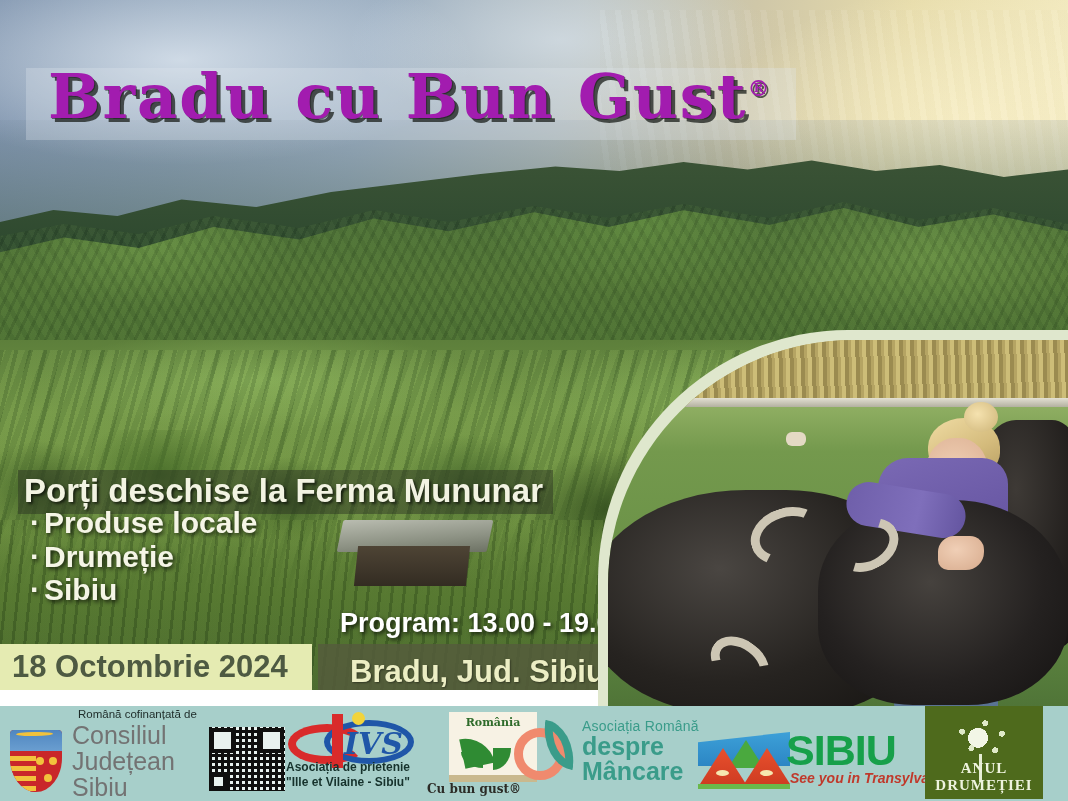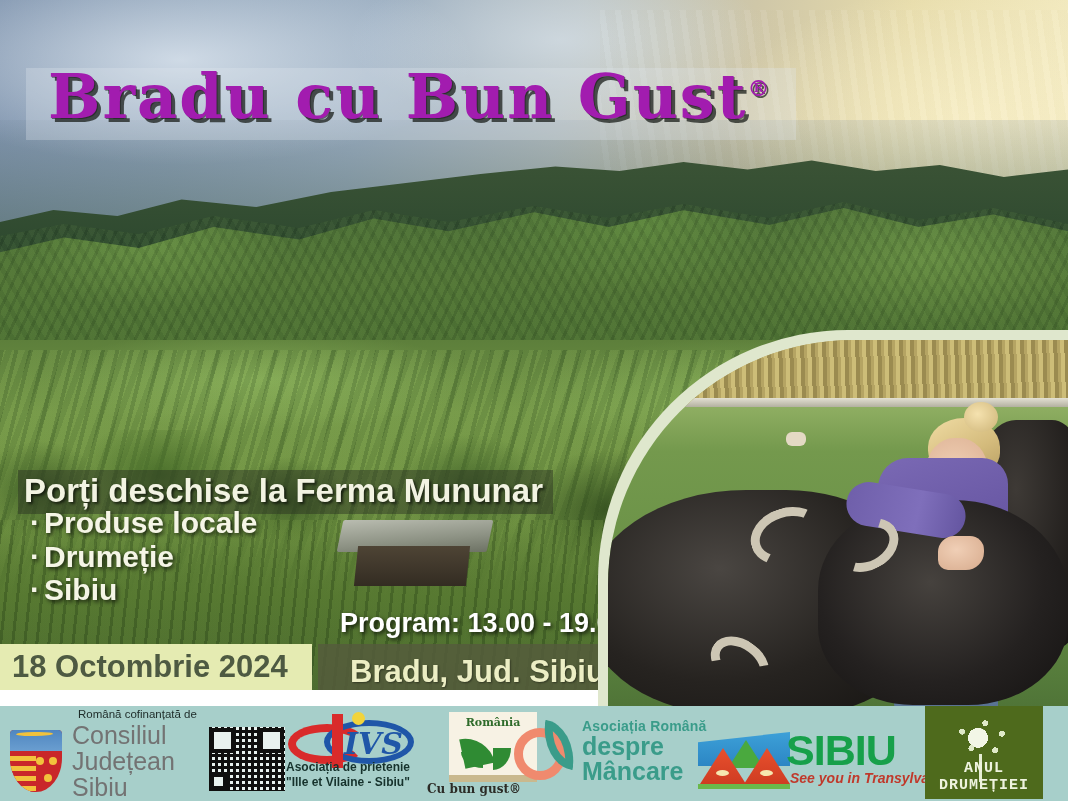--- a/index.html
+++ b/index.html
@@ -410,21 +410,21 @@
     position: absolute; left: 0; top: 6px; width: 52px; height: 52px;
     border: 9px solid #f08a6e; border-radius: 50%;
   }
   .arm .leaf {
     position: absolute; left: 28px; top: 0; width: 34px; height: 46px;
     border: 8px solid #3a9c8a;
     border-radius: 0 100% 0 100%;
     transform: rotate(8deg);
   }
   .arm-text { position: absolute; left: 582px; top: 718px; }
-  .arm-text .l1 { font-size: 14px; font-weight: 700; color: #3a9c8a; letter-spacing: .2px; }
+  .arm-text .l1 { font-size: 14px; font-weight: 400; color: #3a9c8a; letter-spacing: .2px; }
   .arm-text .l2, .arm-text .l3 { font-size: 25px; font-weight: 700; color: #3a9c8a; line-height: 1.0; }
 
   
   .sbt { left: 698px; top: 732px; width: 92px; height: 52px; }
   .sbt .sky2 {
     position: absolute; left: 0; top: 0; width: 92px; height: 34px;
     background: linear-gradient(180deg, #3da0d8 0%, #2c86c4 100%);
     clip-path: polygon(0% 30%, 100% 0%, 100% 100%, 0% 100%);
   }
   .sbt .roofg {
@@ -470,21 +470,21 @@
       radial-gradient(circle 3px at 70% 66%, #dfe9c8 99%, transparent 100%),
       radial-gradient(circle 10px at 44% 42%, #f2f6e6 99%, transparent 100%);
   }
   .adr .stem {
     position: absolute; left: 54px; top: 48px; width: 3px; height: 28px;
     background: #e6eed4;
   }
   .adr .word {
     position: absolute; left: 0; right: 0; bottom: 5px; text-align: center;
     font-size: 15px; font-weight: 700; color: #eef3de; letter-spacing: 1px;
-    font-family: Liberation Mono, monospace;
+    font-family: Liberation Serif, serif;
   }
 </style>
 </head>
 <body>
 
 <div class="poster">
 
   <div class="sky"></div>
   <div class="sky-streaks"></div>
   <div class="sky-haze"></div>

